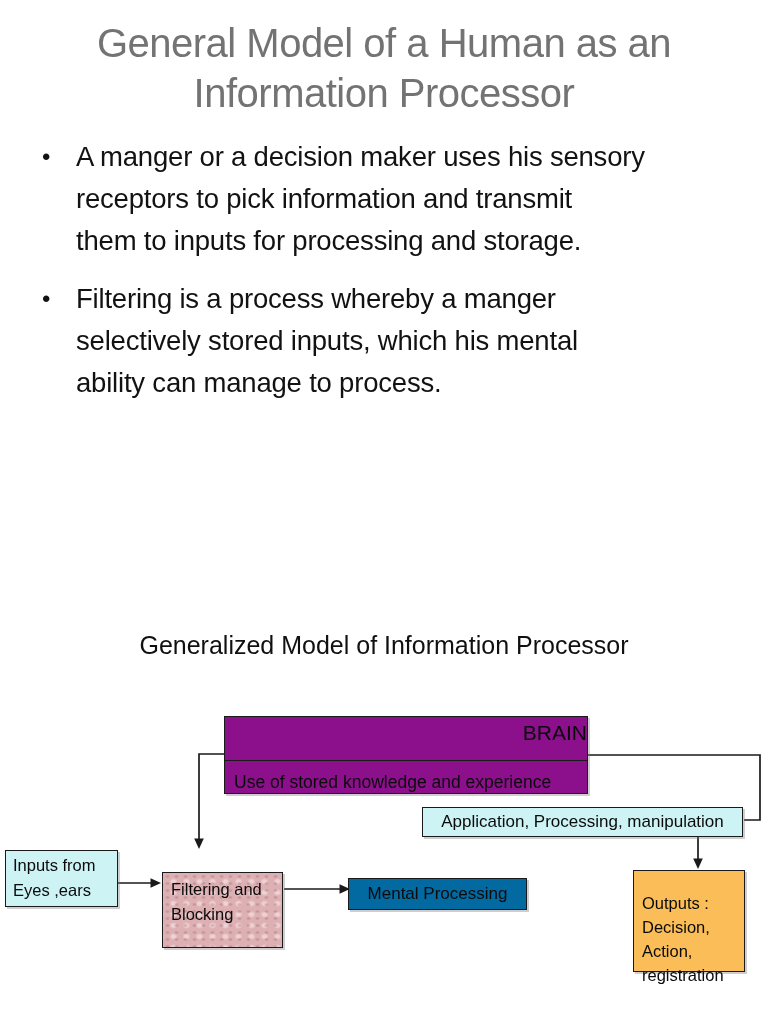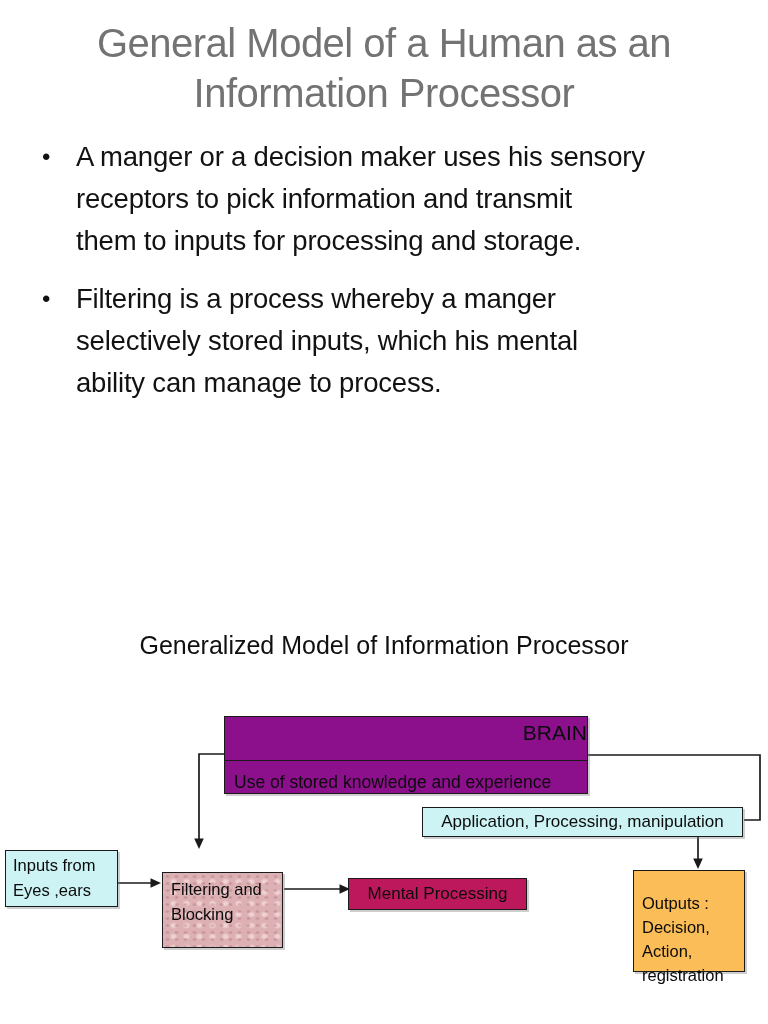--- a/index.html
+++ b/index.html
@@ -100,21 +100,21 @@
     </div>
 
     <div class="dbox app-box" style="background-color: rgb(205, 243, 245);">Application, Processing, manipulation</div>
 
     <div class="dbox inputs-box" style="background-color: rgb(205, 243, 245);">Inputs from
 Eyes ,ears</div>
 
     <div class="dbox filtering-box" style="background-color: rgb(221, 176, 180);">Filtering and
 Blocking</div>
 
-    <div class="dbox mental-box" style="background-color: #be185d;">Mental Processing</div>
+    <div class="dbox mental-box" style="background-color: #0369a1;">Mental Processing</div>
 
     <div class="dbox outputs-box" style="background-color: rgb(250, 189, 87);">Outputs :
 Decision,
 Action,
 registration</div>
   </div>
 
 </div>
 
 </body></html>

